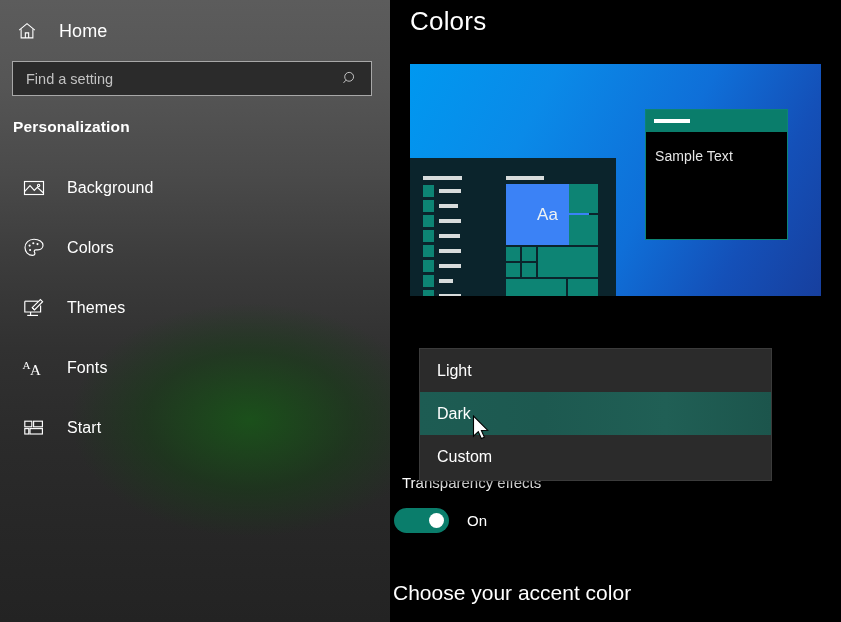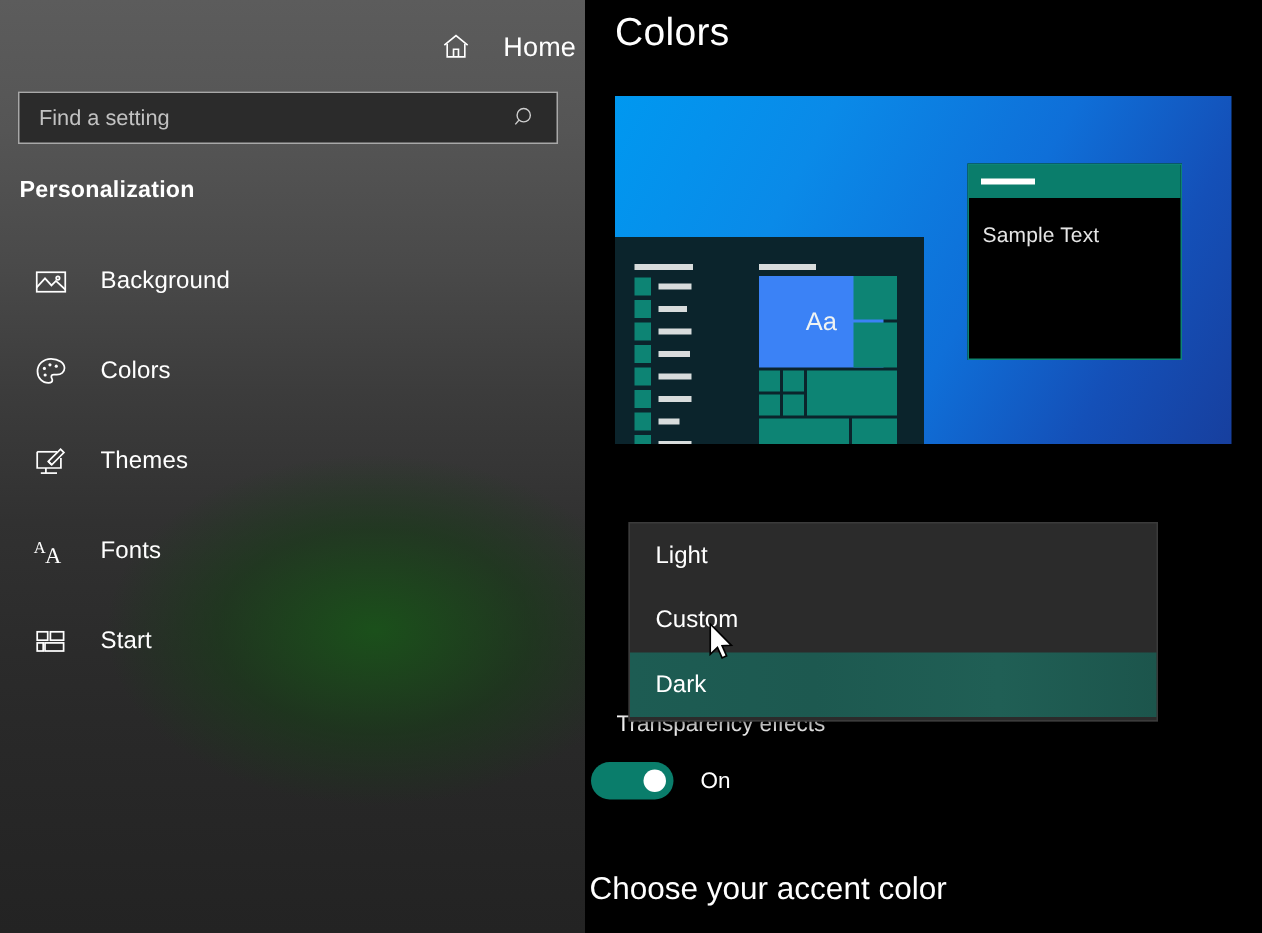--- a/index.html
+++ b/index.html
@@ -33,21 +33,20 @@
     background-blend-mode: normal, normal, multiply;
   }
   .sidebar-inner { position: relative; z-index: 2; }
 
   .home-row {
     display: flex; align-items: center;
     gap: 19px;
     padding: 16px 6px 0 14px;
     height: 46px;
     cursor: default;
-    justify-content: flex-end;
   }
   .home-label {
     font-size: 18px; color: #ffffff; font-weight: 400;
     letter-spacing: 0.1px;
   }
 
   .search-wrap { padding: 15px 18px 0 12px; }
   .search-box {
     position: relative;
     height: 35px;
@@ -365,41 +364,41 @@
       </div>
 
       <div class="pv-window">
         <div class="pv-win-title">
           <span class="pv-win-titlebar-line"></span>
         </div>
         <div class="pv-win-text">Sample Text</div>
       </div>
     </div>
 
-    <div class="transparency-label" style="left:21px">Transparency effects</div>
+    <div class="transparency-label" style="left:12px">Transparency effects</div>
 
     <div class="toggle-row" style="left:4px">
       <span class="toggle">
         <span class="toggle-knob"></span>
       </span>
       <span class="toggle-state">On</span>
     </div>
 
     <div class="accent-heading" style="left:3px">Choose your accent color</div>
   </div>
 
   <div class="dropdown">
     <div class="dd-item">
       <span>Light</span>
     </div>
+    <div class="dd-item selected">
+      <span>Dark</span>
+    </div>
     <div class="dd-item">
       <span>Custom</span>
-    </div>
-    <div class="dd-item selected">
-      <span>Dark</span>
     </div>
   </div>
 
   <span class="cursor">
     <svg width="19" height="28" viewBox="0 0 19 28">
       <path d="M1.5 1 L1.5 21.2 L6.3 16.6 L9.4 23.6 L12.4 22.2 L9.4 15.5 L15.6 15.2 Z" fill="#ffffff" stroke="#000000" stroke-width="1.1" stroke-linejoin="miter"></path>
     </svg>
   </span>
 
 </div>

